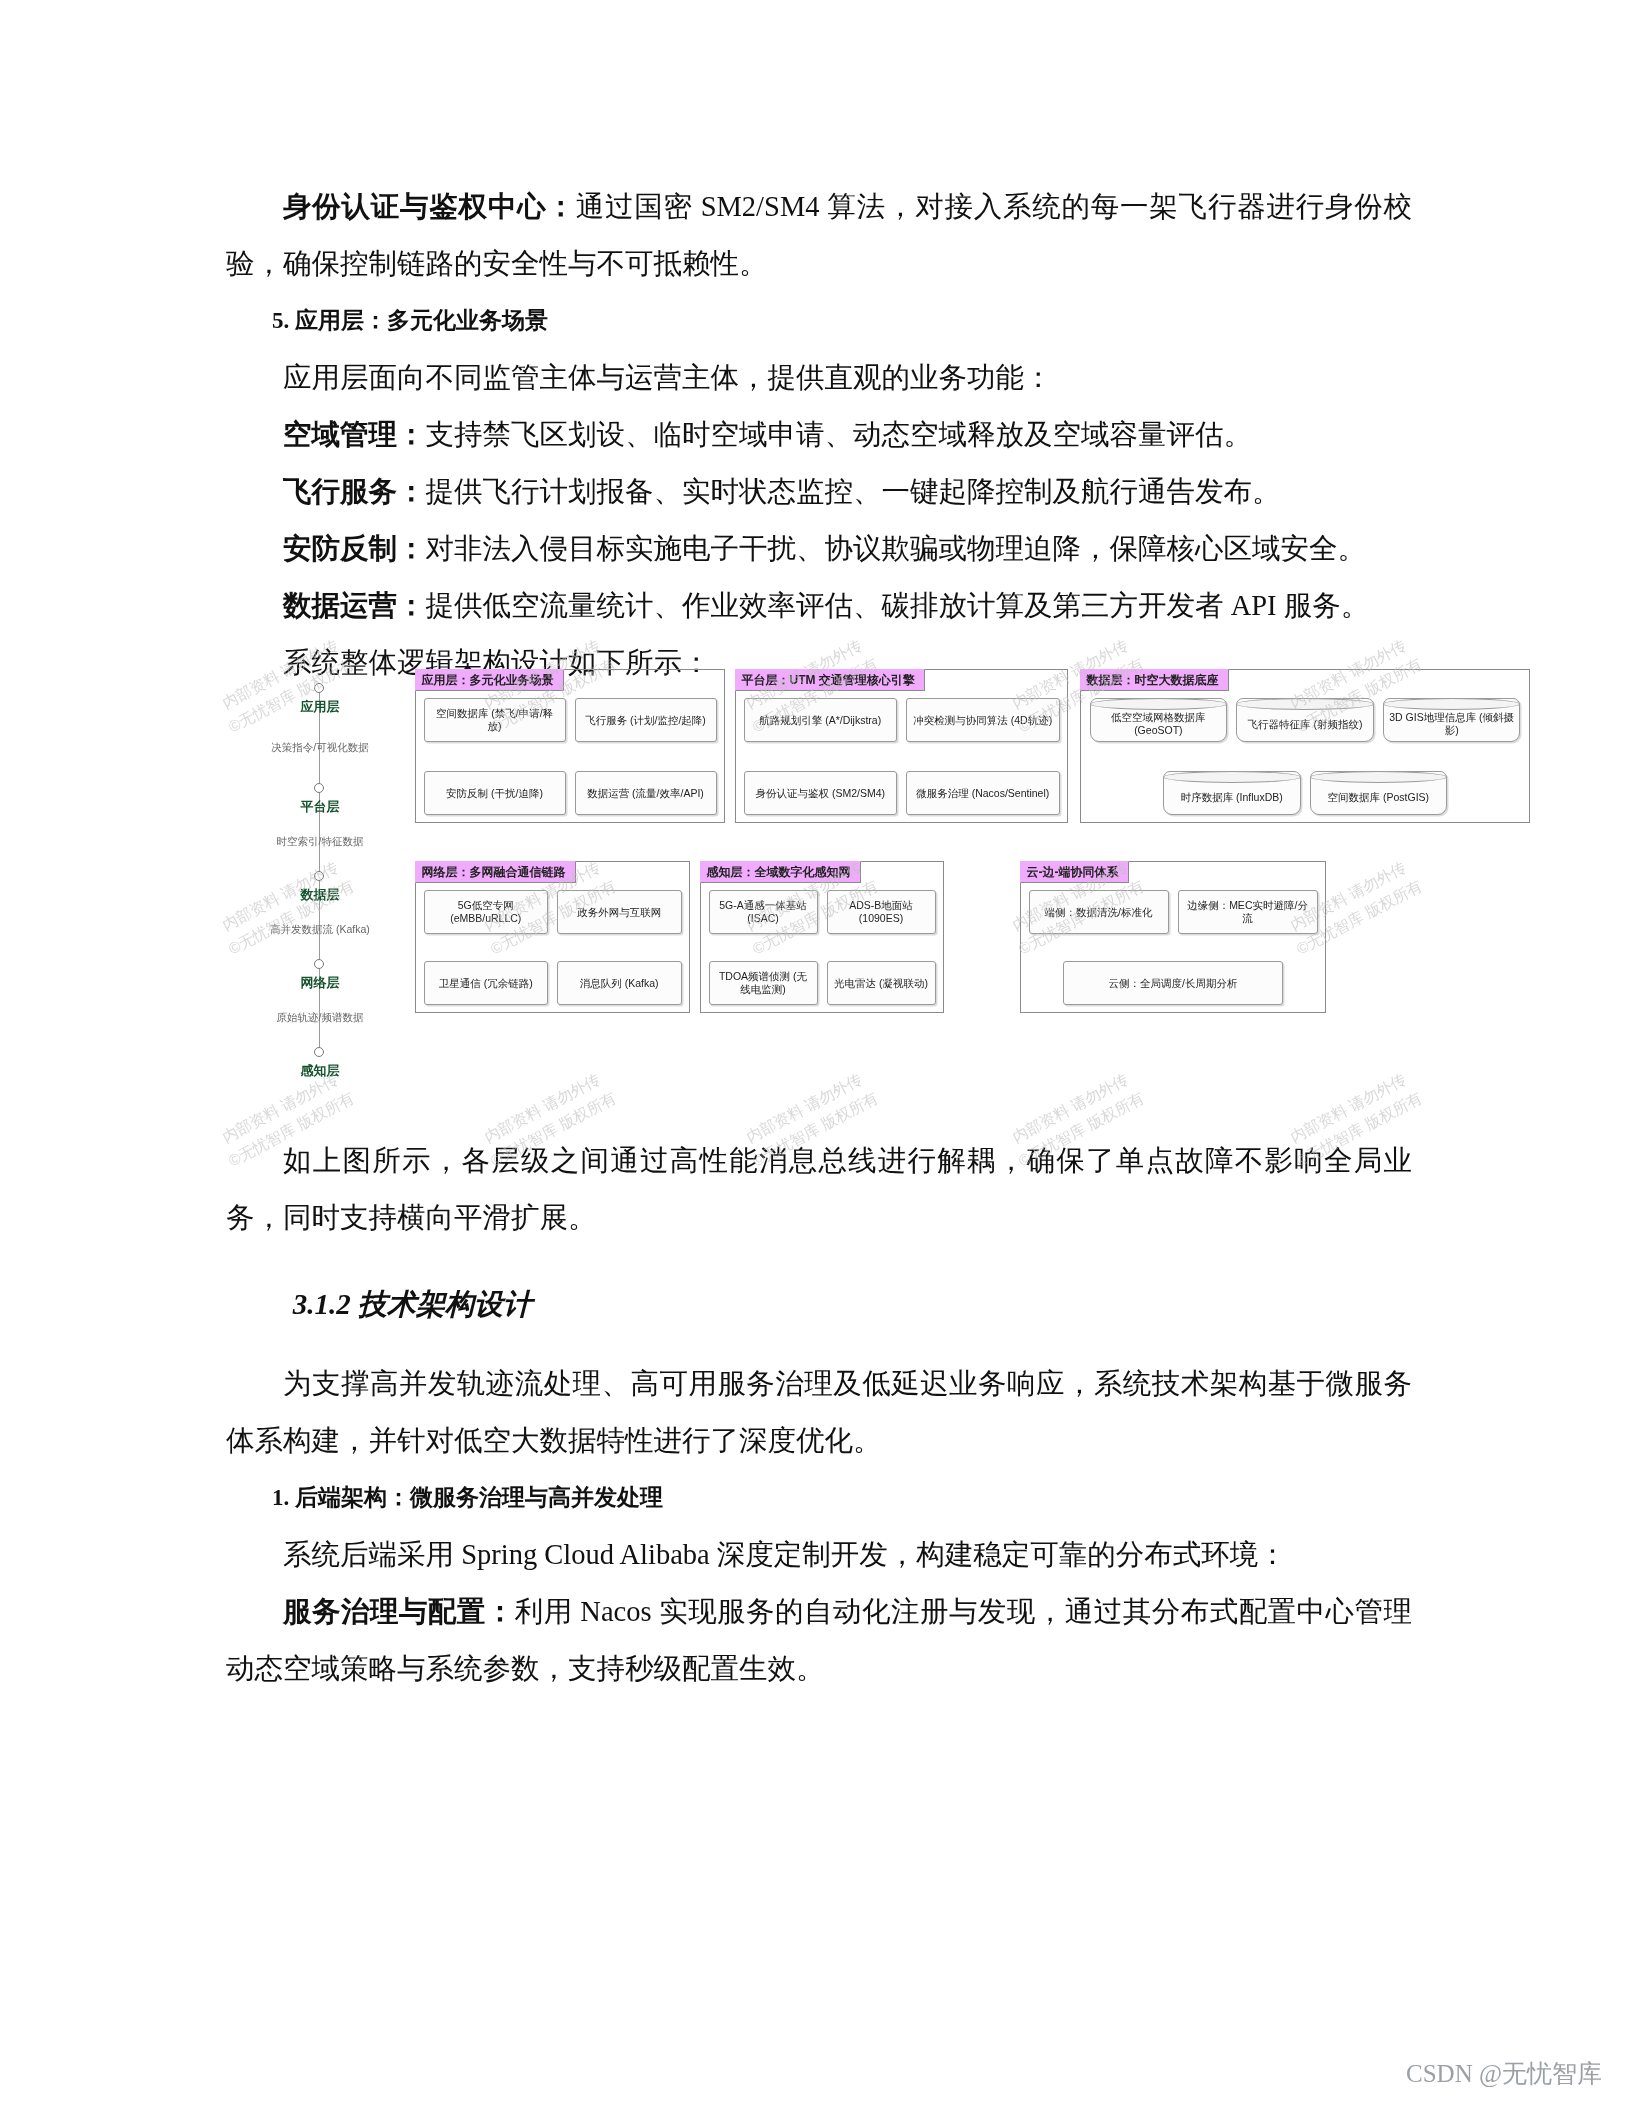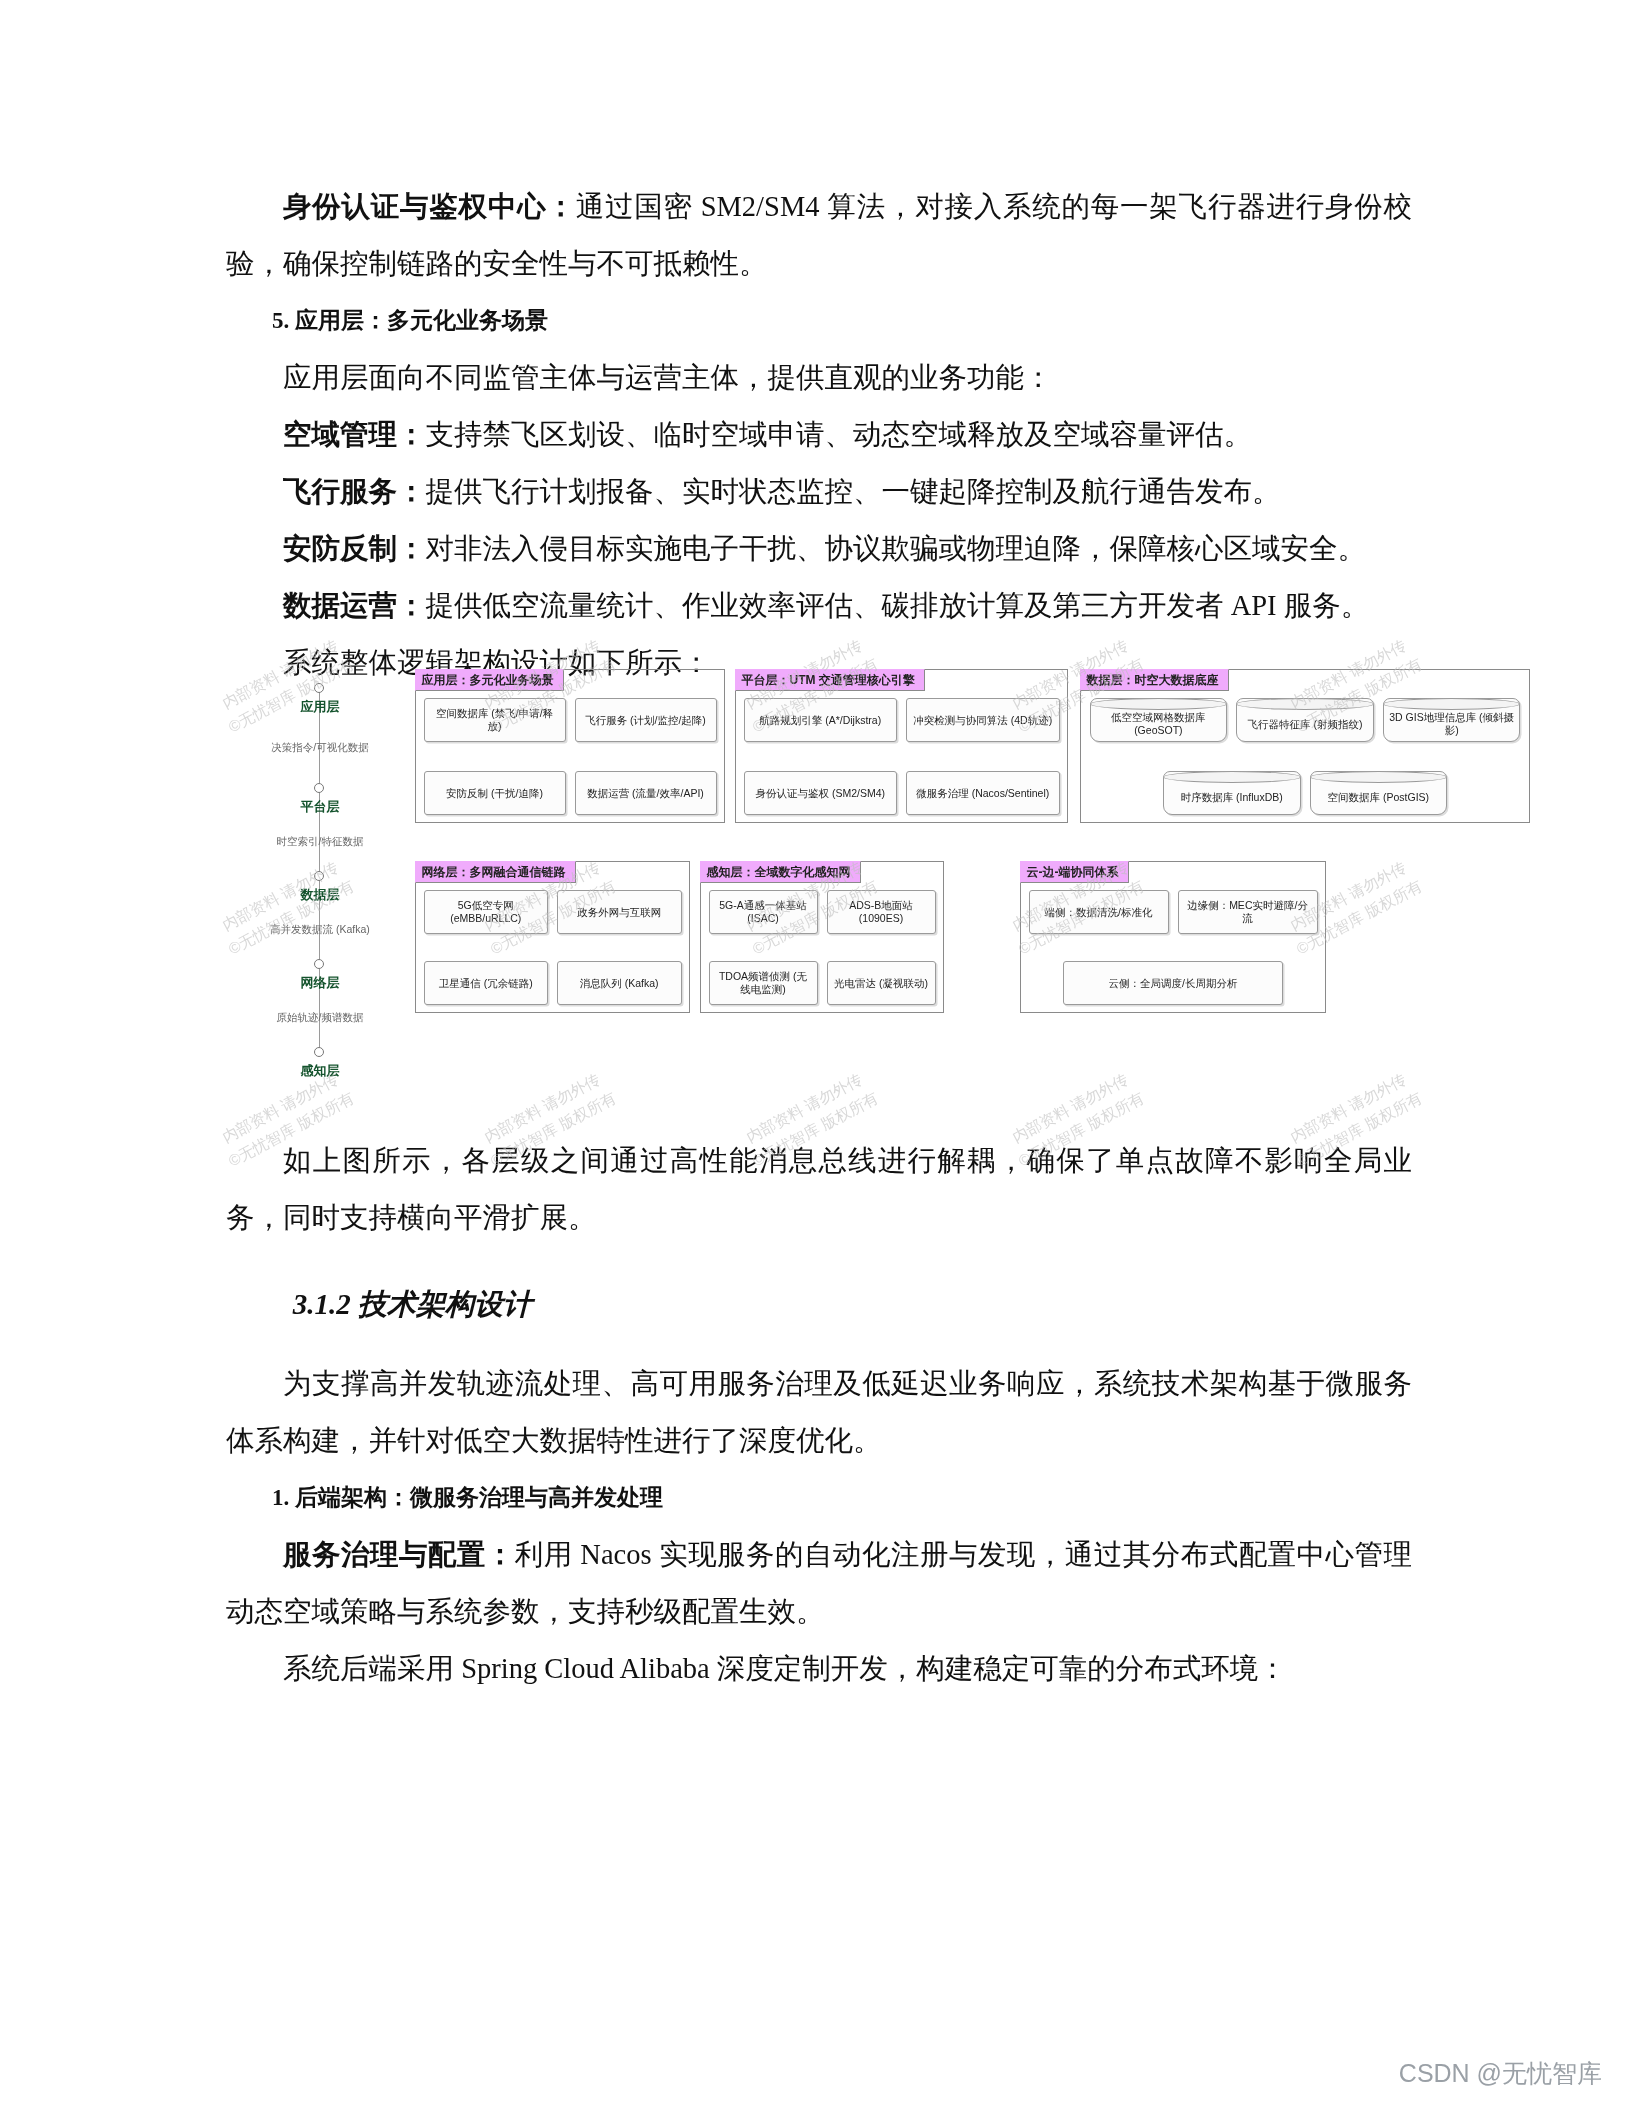--- a/index.html
+++ b/index.html
@@ -131,21 +131,21 @@
     line-height:24px;
     white-space:nowrap;
     text-align:center;
     font-family:"Liberation Sans","DejaVu Sans",sans-serif;
   }
   .credit {
     position:absolute;
     right:30px; bottom:22px;
     font-size:25px;
     color:#9aa0a6;
-    font-family:Liberation Sans, sans-serif;
+    font-family:Liberation Serif, serif;
   }
 </style>
 </head>
 <body>
 
 <div class="page">
   <div class="content">
 
     <p class="body"><b>身份认证与鉴权中心：</b><span>通过国密 SM2/SM4 算法，对接入系统的每一架飞行器进行身份校验，确保控制链路的安全性与不可抵赖性。</span></p>
 
@@ -309,20 +309,20 @@
     </div>
 
     <p class="body">如上图所示，各层级之间通过高性能消息总线进行解耦，确保了单点故障不影响全局业务，同时支持横向平滑扩展。</p>
 
     <div class="heading-num">3.1.2 技术架构设计</div>
 
     <p class="body">为支撑高并发轨迹流处理、高可用服务治理及低延迟业务响应，系统技术架构基于微服务体系构建，并针对低空大数据特性进行了深度优化。</p>
 
     <div class="heading">1. 后端架构：微服务治理与高并发处理</div>
 
+    <p class="body">系统后端采用 Spring Cloud Alibaba 深度定制开发，构建稳定可靠的分布式环境：</p>
+
     <p class="body"><b>服务治理与配置：</b><span>利用 Nacos 实现服务的自动化注册与发现，通过其分布式配置中心管理动态空域策略与系统参数，支持秒级配置生效。</span></p>
-
-    <p class="body">系统后端采用 Spring Cloud Alibaba 深度定制开发，构建稳定可靠的分布式环境：</p>
 
   </div>
 
   <div class="credit">CSDN @无忧智库</div>
 </div>
 
 </body></html>

